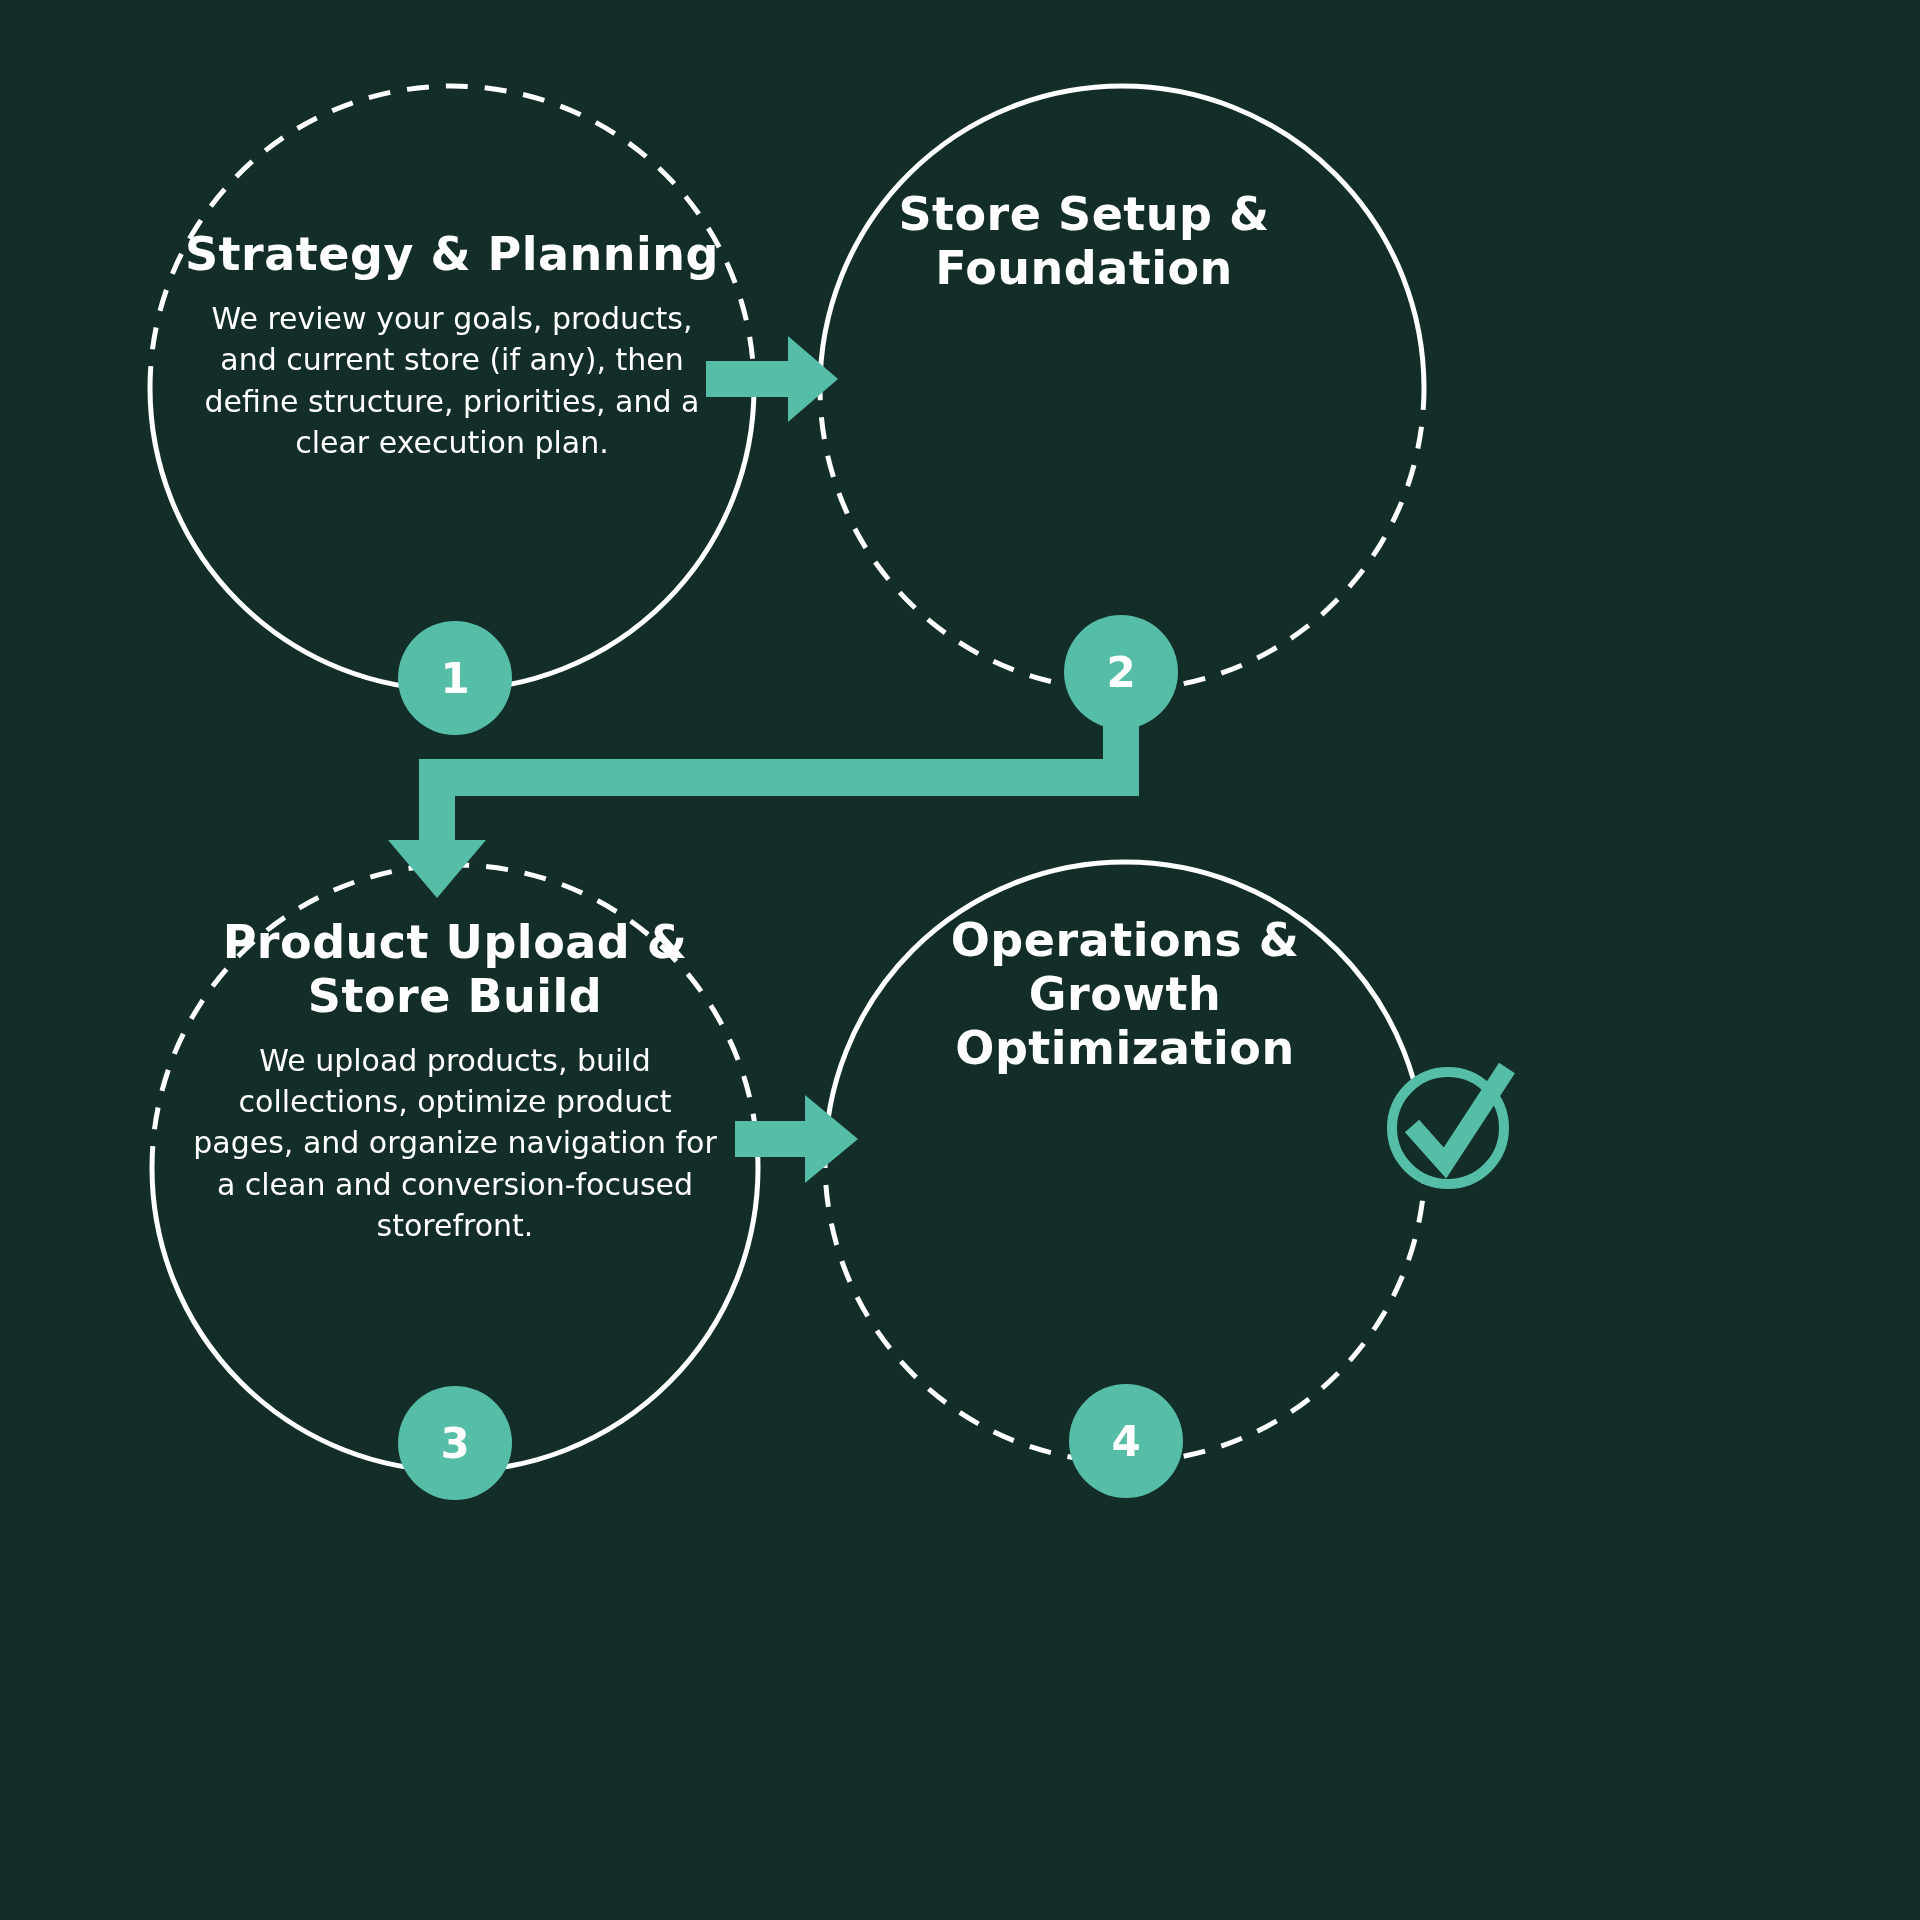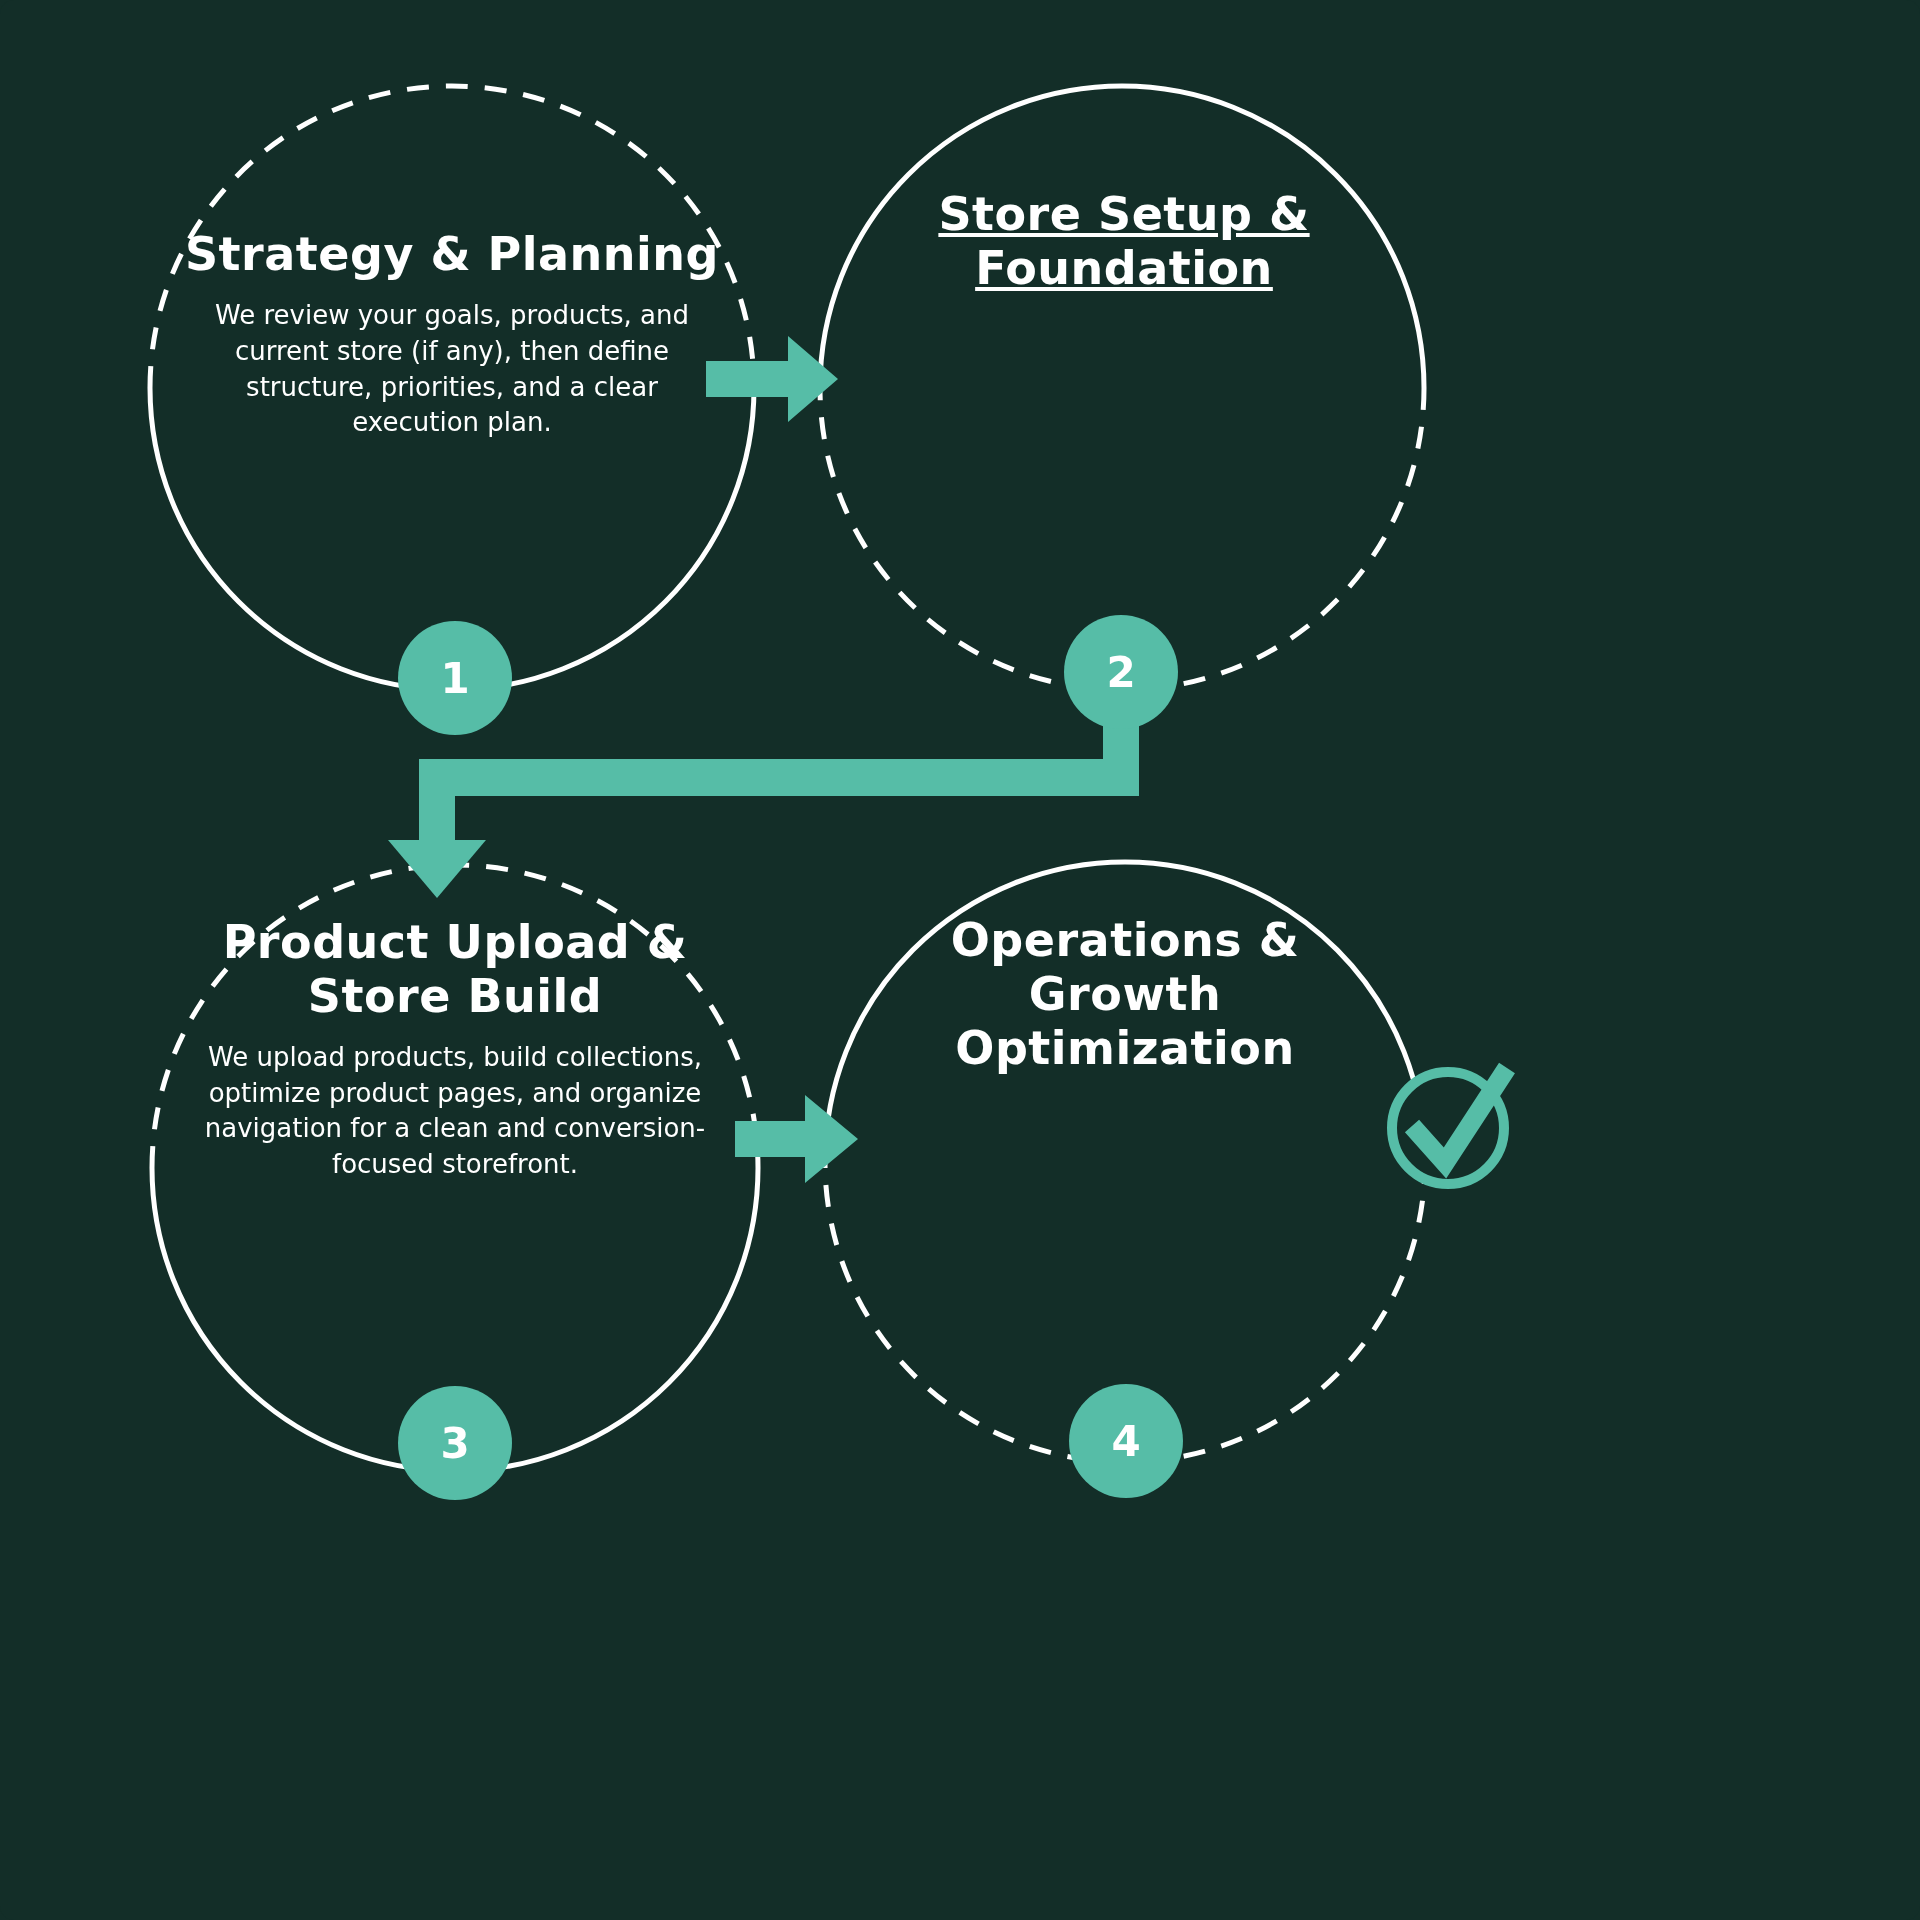--- a/index.html
+++ b/index.html
@@ -13,25 +13,25 @@
   }
   .art { position:absolute; left:0; top:0; }
   .ring { fill:none; stroke:#ffffff; stroke-width:5; }
   .ring.dashed { stroke-dasharray:22 17; }
   .arrow-part { fill:var(--accent); }
   .check-ring { fill:var(--bg); stroke:var(--accent); stroke-width:10; }
   .check-stroke { fill:none; stroke:var(--accent); stroke-width:19; }
 
   .step { position:absolute; color:var(--text); text-align:center; }
   .step h2 { margin:0 auto; font-size:46px; font-weight:700; line-height:1.17; letter-spacing:.5px; }
-  .step p  { margin:16px auto 0; font-size:26px; font-weight:400; line-height:1.38; }
+  .step p  { margin:16px auto 0; font-size:30px; font-weight:400; line-height:1.38; }
 
   .step-1 { left:142px; top:228px; width:620px; }
   .step-1 p { width:520px; }
-  .step-2 { left:824px; top:188px; width:600px;text-decoration:underline; }
+  .step-2 { left:784px; top:188px; width:600px; }
   .step-2 h2 { width:480px; }
   .step-2 p { width:545px; }
   .step-3 { left:155px; top:916px; width:600px; }
   .step-3 h2 { width:480px; }
   .step-3 p { width:540px; }
   .step-4 { left:825px; top:914px; width:600px; }
   .step-4 h2 { width:410px; }
   .step-4 p { width:470px; }
 
   .badge {

